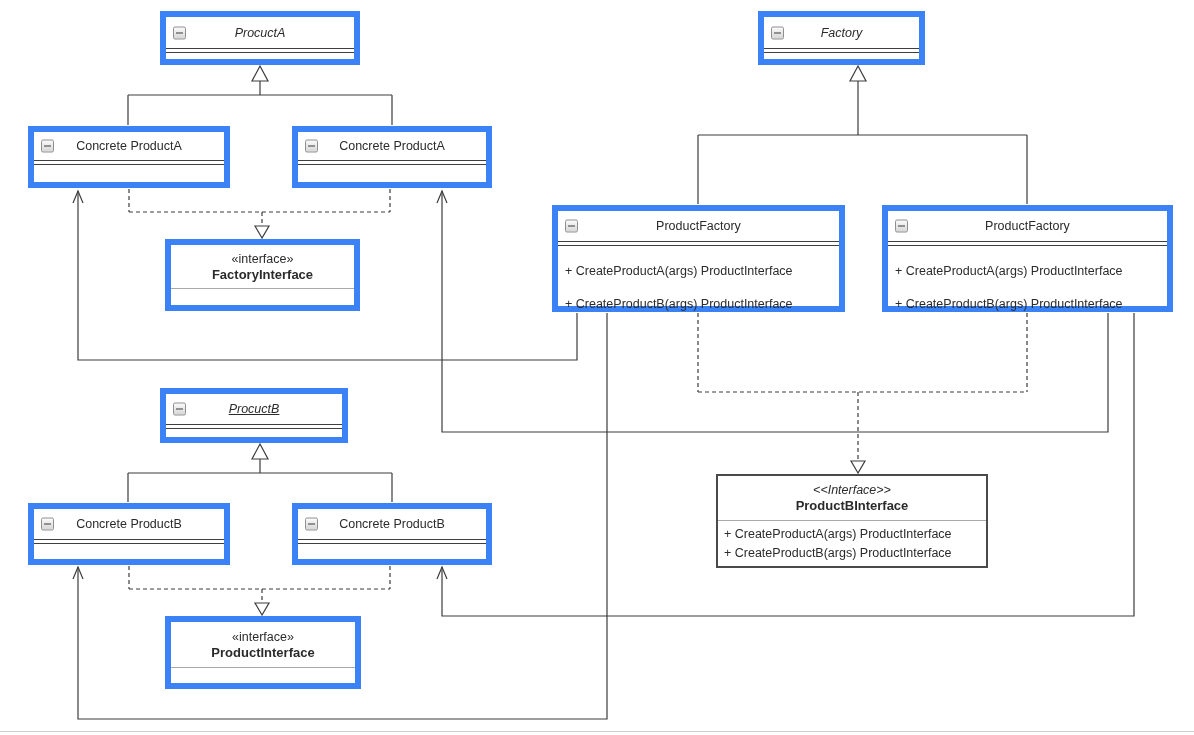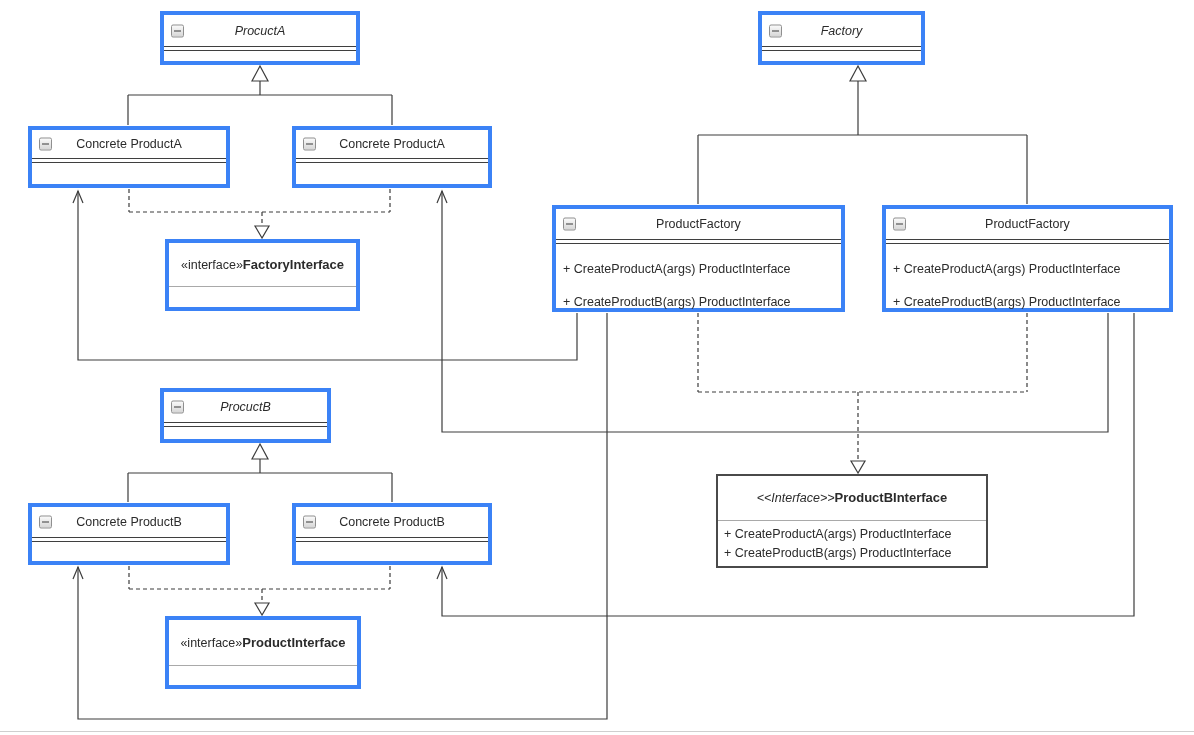--- a/index.html
+++ b/index.html
@@ -5,38 +5,38 @@
   html,body{margin:0;padding:0;background:#fff;}
   .canvas{
     position:relative;width:1194px;height:735px;background:#ffffff;overflow:hidden;
     font-family:"Liberation Sans", sans-serif;color:#2b2b2b;
   }
   .connector-layer{position:absolute;left:0;top:0;width:1194px;height:735px;}
   .connector-layer path, .connector-layer polygon{stroke:#3d3d3d;stroke-width:1.2;fill:none;}
   .connector-layer polygon.tri{fill:#ffffff;}
   .connector-layer path.dashed{stroke-dasharray:4 3;}
 
-  .uml-box{position:absolute;background:#ffffff;border:4px solid #3b82f6;box-sizing:border-box;}
+  .uml-box{position:absolute;background:#ffffff;border:6px solid #3b82f6;box-sizing:border-box;}
   .title-row{position:relative;display:flex;align-items:center;justify-content:center;border-bottom:1px solid #3f3f3f;}
   .attr-strip{height:3px;border-bottom:1px solid #3f3f3f;}
   .box-title{font-size:12.5px;white-space:nowrap;}
   .italic{font-style:italic;}
 
   .collapse-icon{
     position:absolute;left:7px;top:50%;transform:translateY(-50%);
     width:13px;height:13px;border:1px solid #8f8f8f;border-radius:2px;
     background:linear-gradient(#fafafa,#d6d6d6);
     display:flex;align-items:center;justify-content:center;box-sizing:border-box;
   }
   .minus-bar{width:7px;height:1px;background:#3a3a3a;}
 
   .methods{padding-top:8px;}
   .method-row{height:33px;display:flex;align-items:center;padding-left:7px;font-size:12.5px;white-space:nowrap;}
 
-  .iface-title{display:flex;flex-direction:row;align-items:center;justify-content:center;line-height:16px;border-bottom:1px solid #a9a9a9;}
+  .iface-title{display:flex;flex-direction:column;align-items:center;justify-content:center;line-height:16px;border-bottom:1px solid #a9a9a9;}
   .stereotype{font-size:12.5px;}
   .iface-name{font-size:13px;font-weight:bold;}
   .iface-methods{padding:4px 0 0 6px;}
   .iface-method-row{font-size:12.5px;line-height:18.5px;white-space:nowrap;}
 
   .canvas-bottom-edge{position:absolute;left:0;top:731px;width:1194px;height:0;border-top:1px solid #cfcfcf;}
 </style>
 </head>
 <body>
 
@@ -168,21 +168,21 @@
         </span>
       <span class="box-title">ProductFactory</span>
     </div>
     <div class="attr-strip"></div>
     <div class="methods">
       <div class="method-row">+ CreateProductA(args) ProductInterface</div>
       <div class="method-row">+ CreateProductB(args) ProductInterface</div>
     </div>
   </div>
 
-  <div class="uml-box" style="left:160px;top:388px;width:171px;height:55px;">
+  <div class="uml-box" style="left:160px;top:388px;width:188px;height:55px;text-decoration:underline;">
     <div class="title-row" style="height:30px;">
       <span class="collapse-icon">
           <span class="minus-bar"></span>
         </span>
       <span class="box-title italic">ProcuctB</span>
     </div>
     <div class="attr-strip"></div>
     <div></div>
   </div>
 

